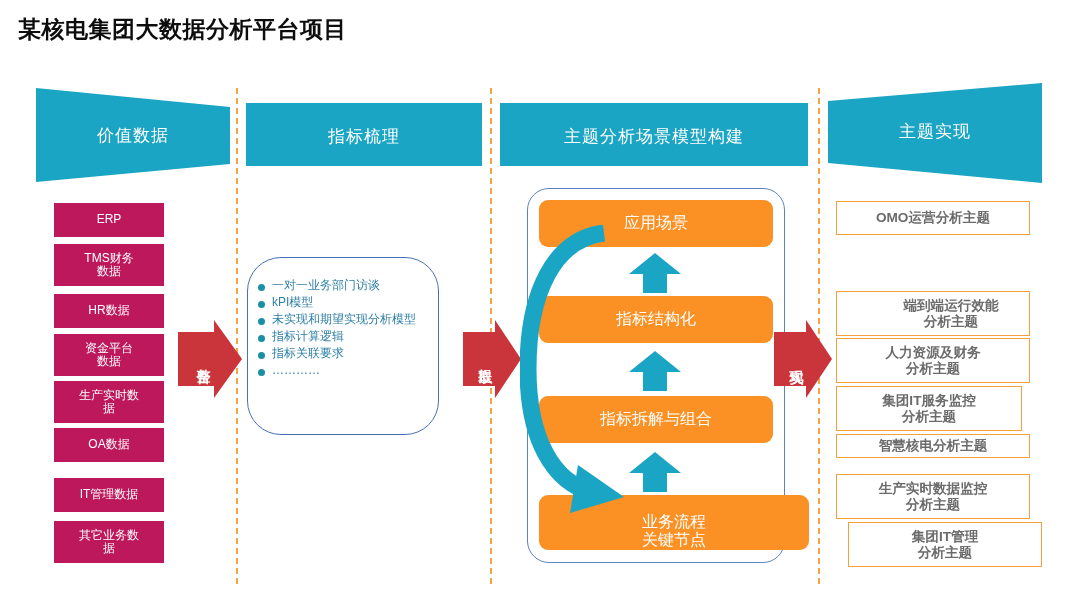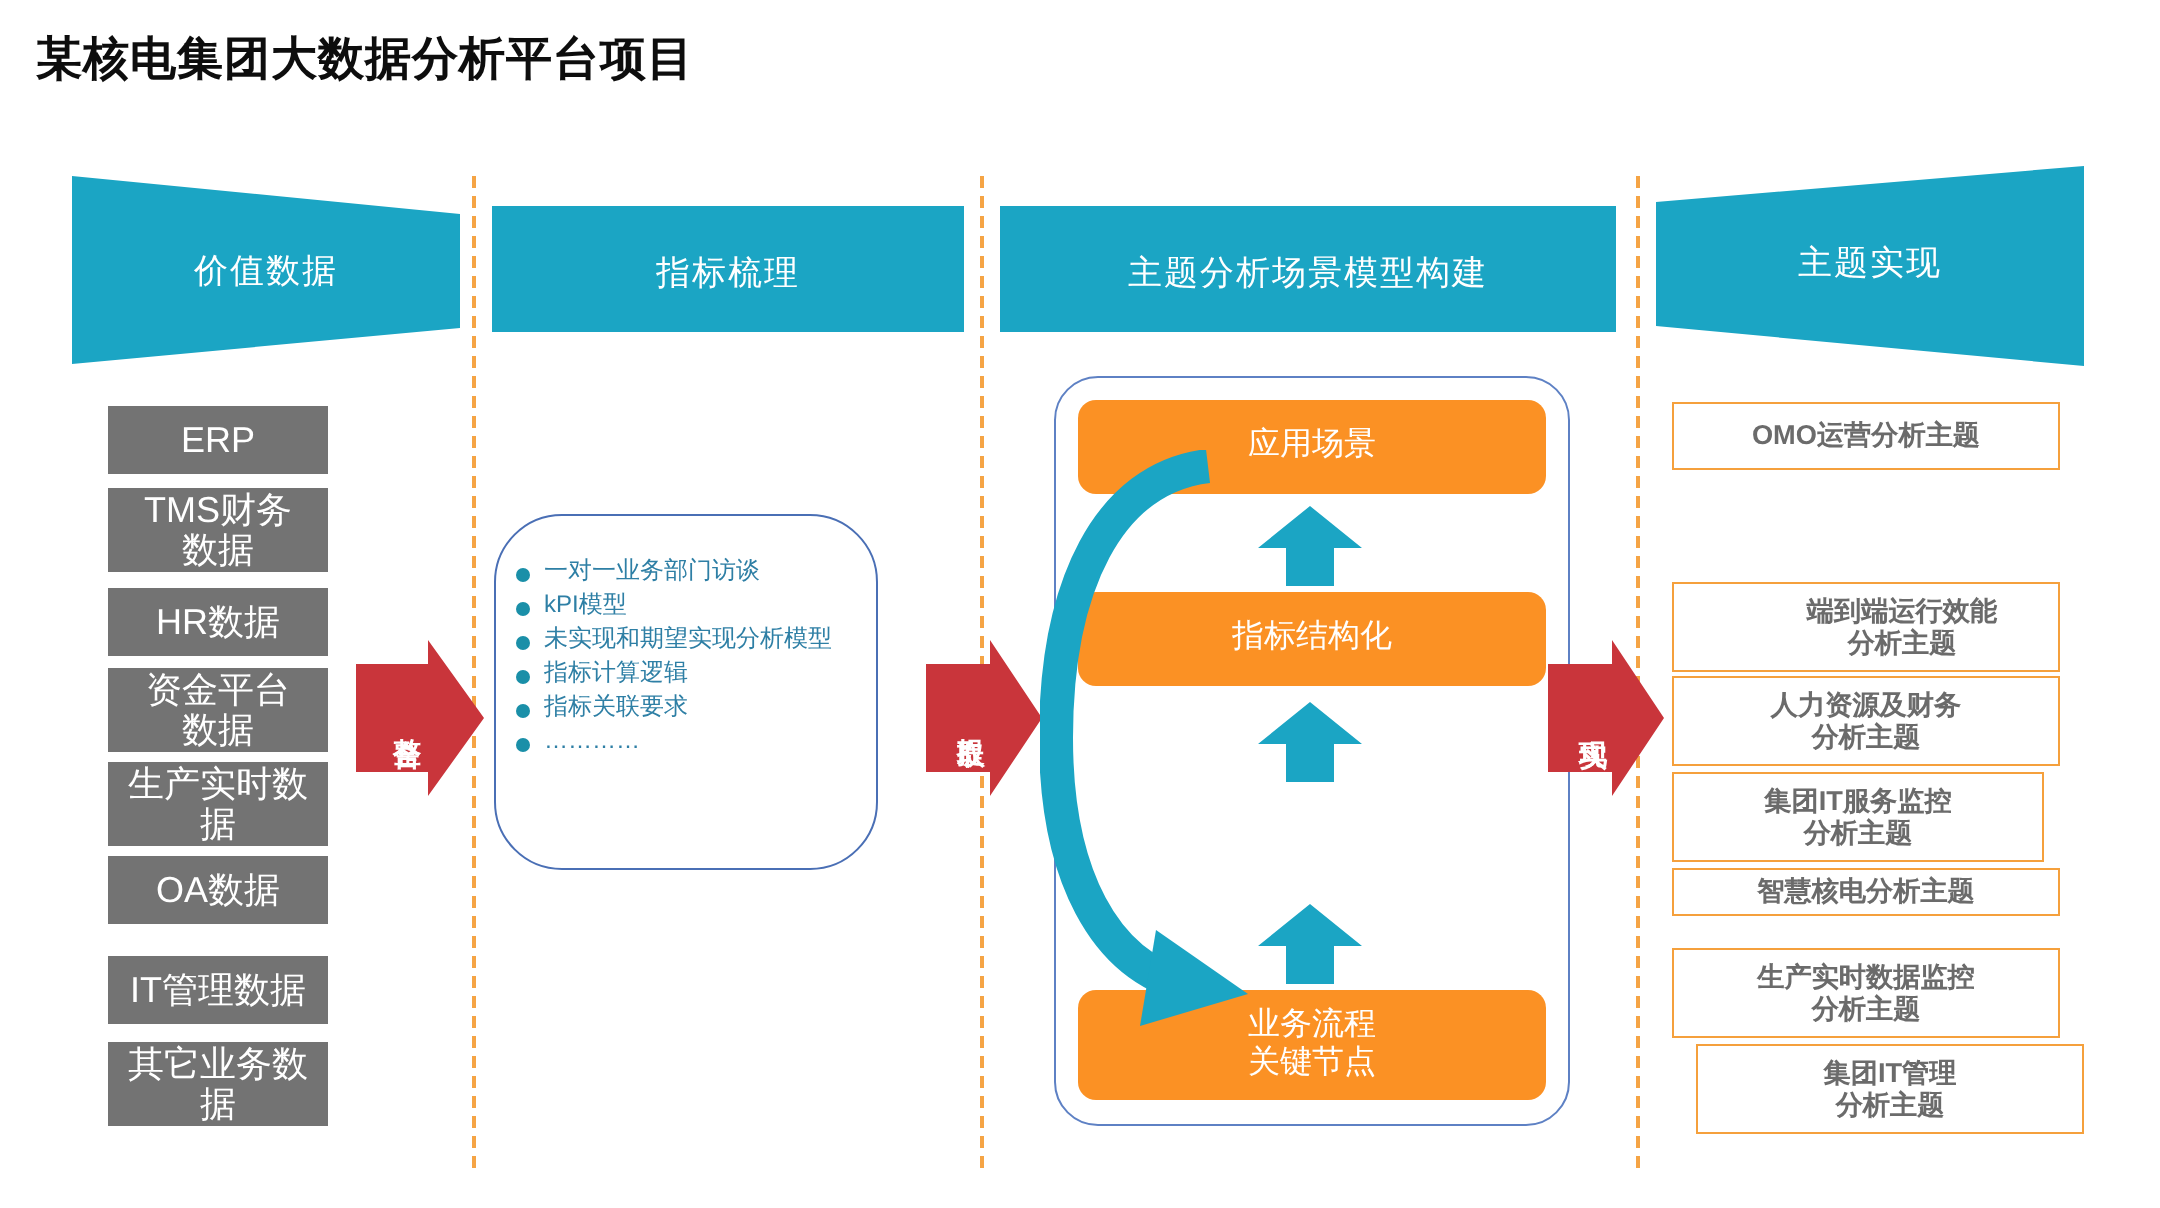--- a/index.html
+++ b/index.html
@@ -29,23 +29,23 @@
   .banner{ position:absolute; }
   .banner svg{ display:block; }
   .banner .blabel{
     position:absolute; left:0; right:0;
     text-align:center; color:#ffffff;
     font-size:17px; letter-spacing:1px; white-space:nowrap;
   }
 
   
   .chip{
-    position:absolute; background:#737373; color:#ffffff;
-    display:flex; align-items:center; justify-content:center;
-    text-align:center; font-size:18px; line-height:1.12;
+    position:absolute; background:#be185d; color:#ffffff;
+    display:flex; align-items:center; justify-content:center;
+    text-align:center; font-size:12px; line-height:1.12;
     padding:2px 4px;
   }
 
   
   .ochip{
     position:absolute; background:#ffffff;
     border:1.6px solid #F5A03C; color:#6b6b6b;
     display:flex; align-items:center; justify-content:center;
     text-align:center; font-size:13.6px; font-weight:bold; line-height:1.15;
     padding:1px 4px;
@@ -202,21 +202,24 @@
   </div>
 
   <div class="roundbox col3" style="left:527px;top:188px;width:258px;height:375px;"></div>
 
   <div class="cbox" style="left:539px;top:200px;width:234px;height:47px;">
       <span>应用场景</span>
     </div>
   <div class="cbox" style="left:539px;top:296px;width:234px;height:47px;">
       <span>指标结构化</span>
     </div>
-  <div class="cbox" style="left:539px;top:495px;width:234px;height:55px;">
+  <div class="cbox" style="left:539px;top:396px;width:234px;height:47px;">
+      <span>指标拆解与组合</span>
+    </div>
+  <div class="cbox" style="left:539px;top:495px;width:270px;height:55px;align-items:flex-end;">
       <span style="white-space:pre-line;">业务流程
 关键节点</span>
     </div>
 
   <div class="uparrow" style="left:629px;top:253px;">
     <svg width="52" height="40" viewBox="0 0 52 40">
         <polygon points="26,0 52,21 38,21 38,40 14,40 14,21 0,21" fill="#1BA5C4"></polygon>
       </svg>
   </div>
   <div class="uparrow" style="left:629px;top:351px;">

